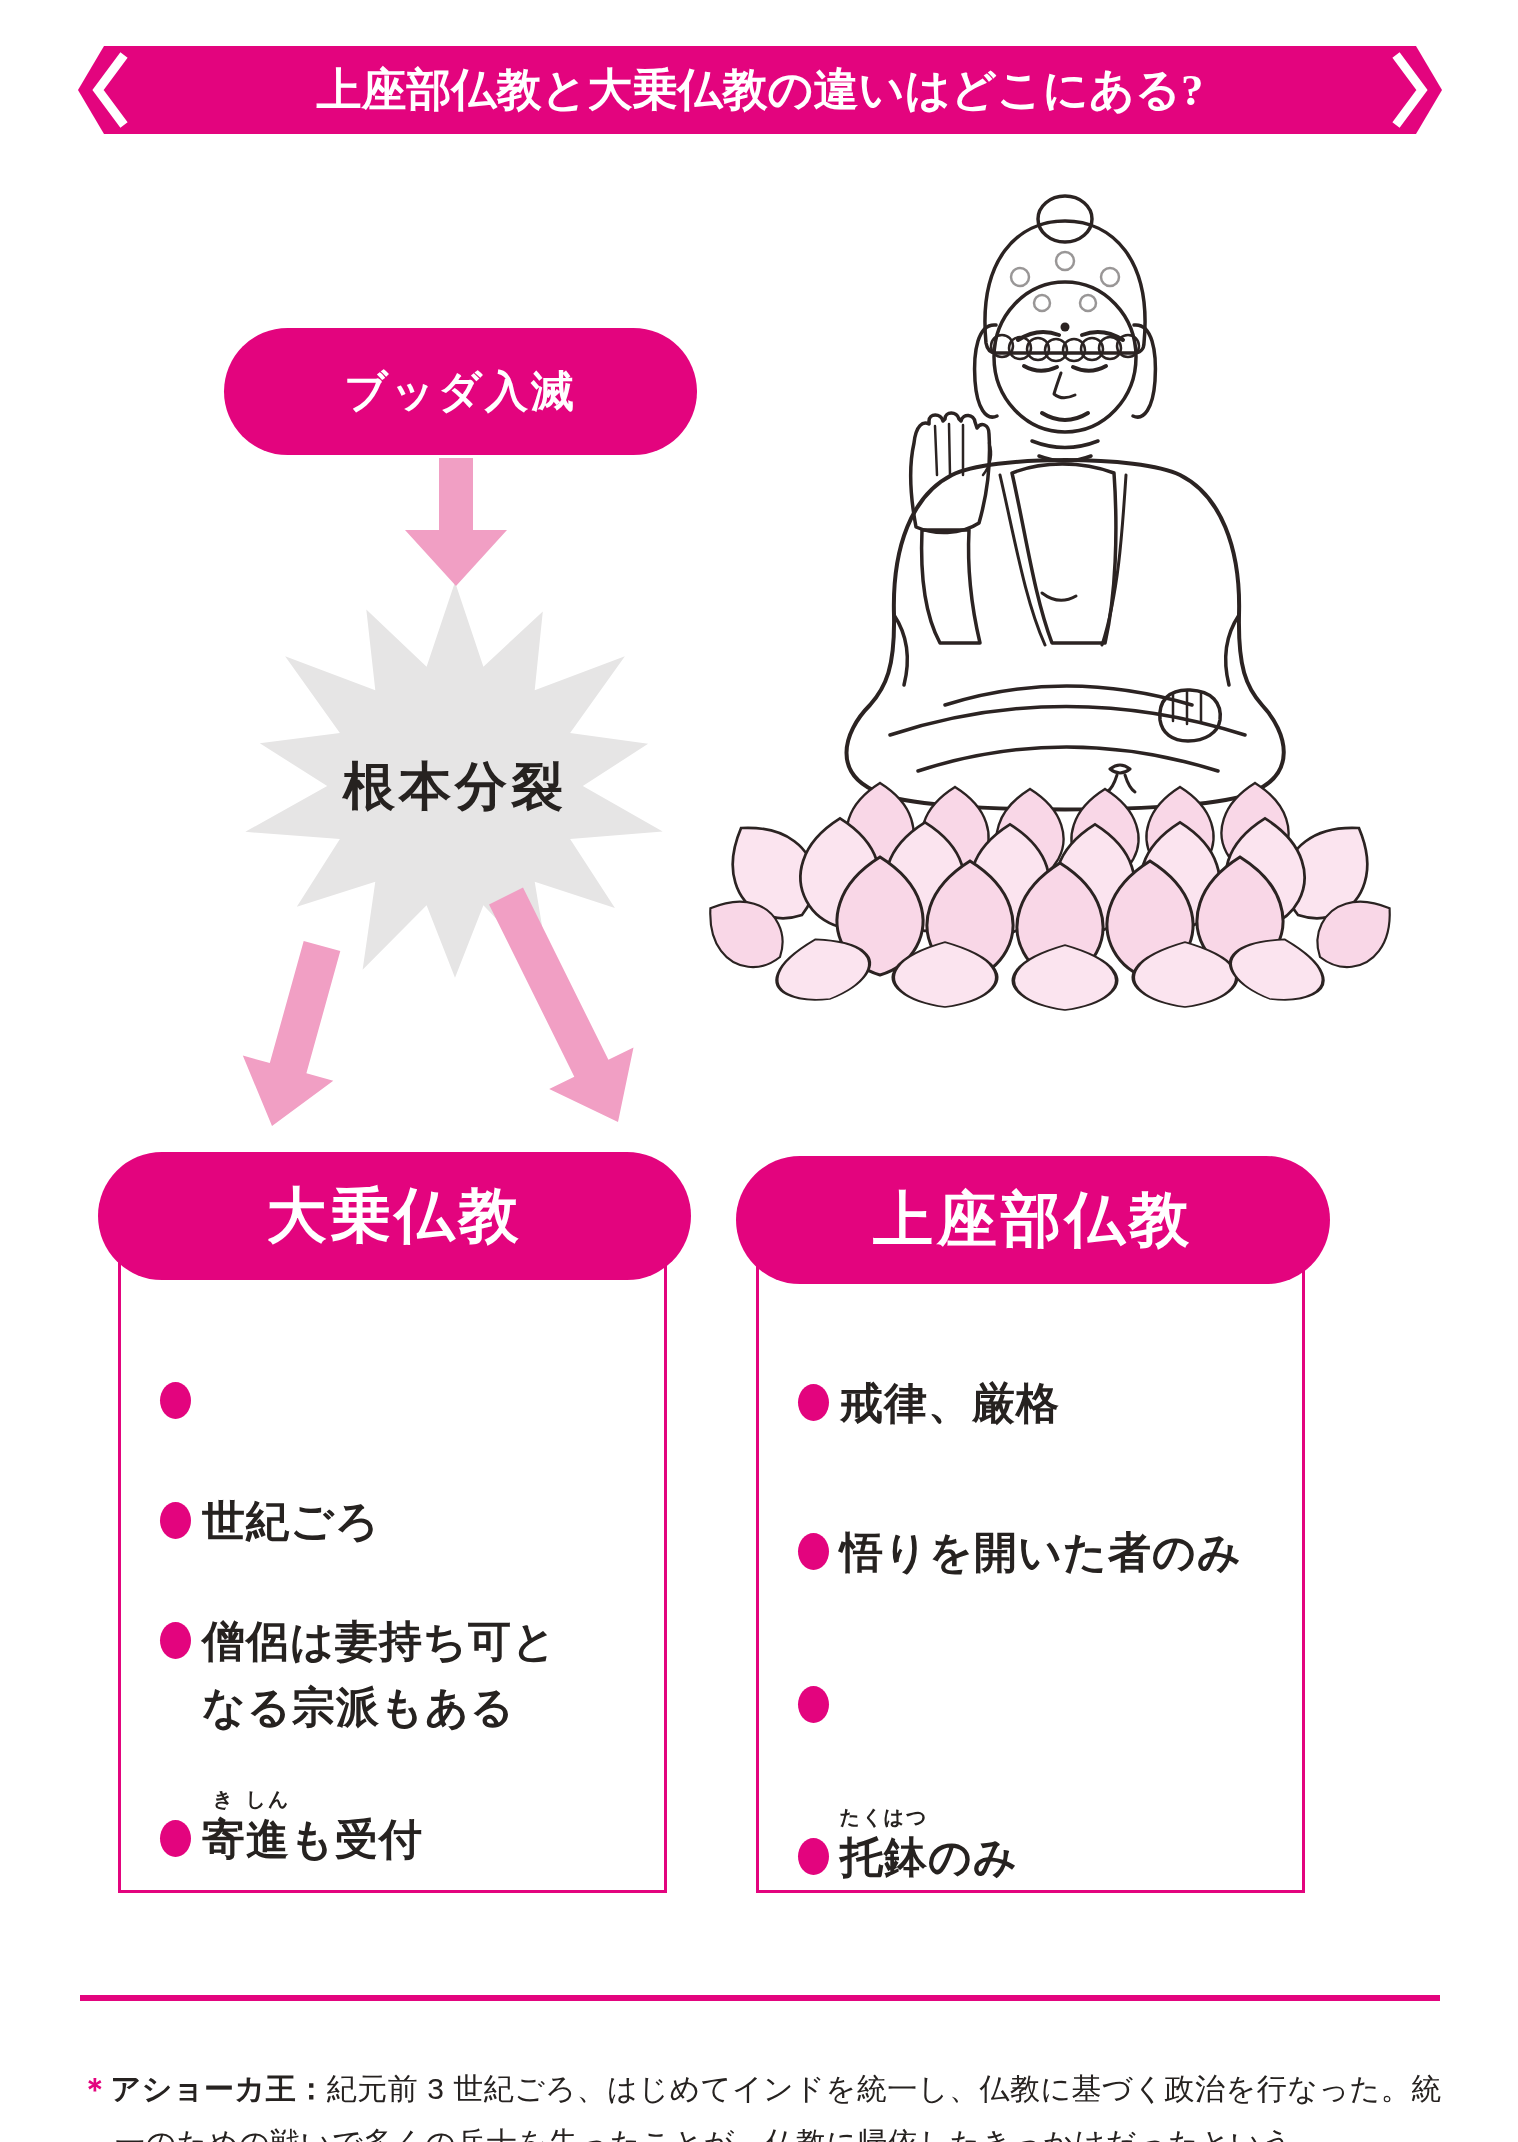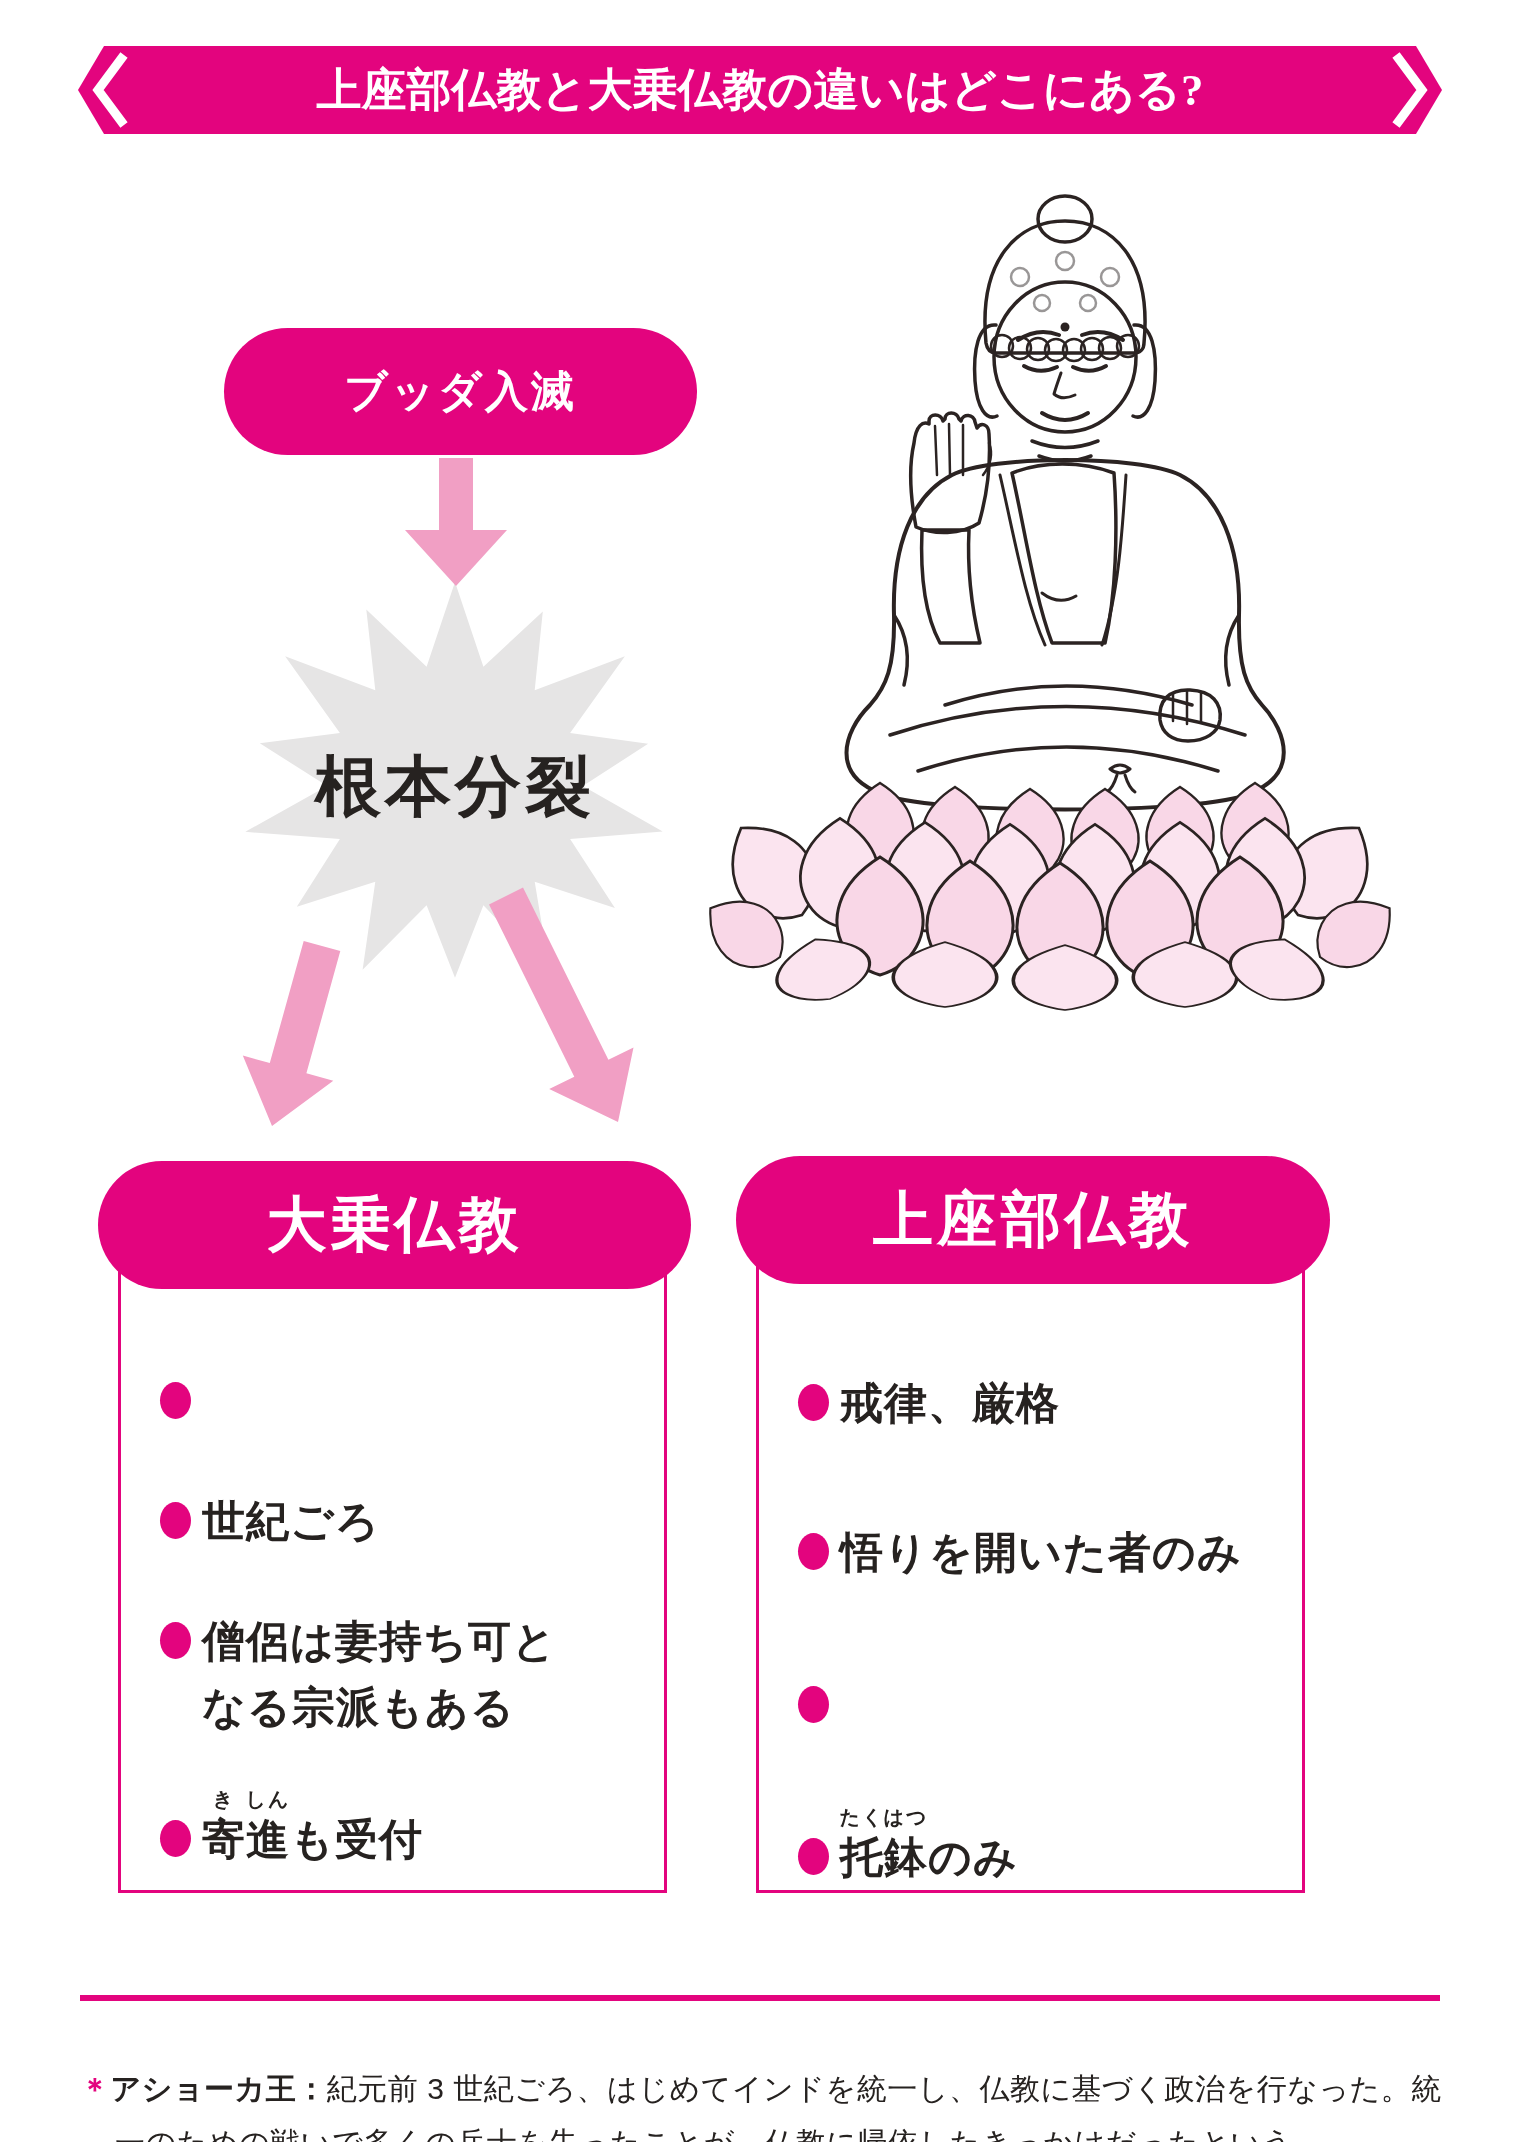--- a/index.html
+++ b/index.html
@@ -22,29 +22,29 @@
   }
 
   
   .pill{
     position:absolute;background:var(--accent);border-radius:999px;
     display:flex;align-items:center;justify-content:center;
     color:#fff;font-weight:900;white-space:nowrap;z-index:3;
   }
   .pill-start{left:224px;top:328px;width:473px;height:127px;font-size:43px;letter-spacing:3px;}
   .pill-col{font-size:60px;letter-spacing:4px;}
-  .pill-col.left{left:98px;top:1152px;width:593px;height:128px;margin-top:9px;}
+  .pill-col.left{left:98px;top:1152px;width:593px;height:128px;}
   .pill-col.right{left:736px;top:1156px;width:594px;height:128px;}
 
   #flow-layer{position:absolute;left:0;top:0;z-index:1;}
   .star{fill:var(--star-gray);}
   .arrow{fill:var(--arrow-pink);}
   .starburst-label{
     position:absolute;left:255px;top:746px;width:400px;height:80px;line-height:80px;
-    text-align:center;font-size:66px;font-weight:900;color:var(--text-dark);
+    text-align:center;font-size:52px;font-weight:900;color:var(--text-dark);
     letter-spacing:4px;z-index:2;
   }
 
   
   .buddha{position:absolute;left:690px;top:175px;z-index:0;}
 
   
   .content-box{
     position:absolute;top:1214px;height:679px;width:549px;
     border:3px solid var(--accent);background:#fff;box-sizing:border-box;z-index:2;

